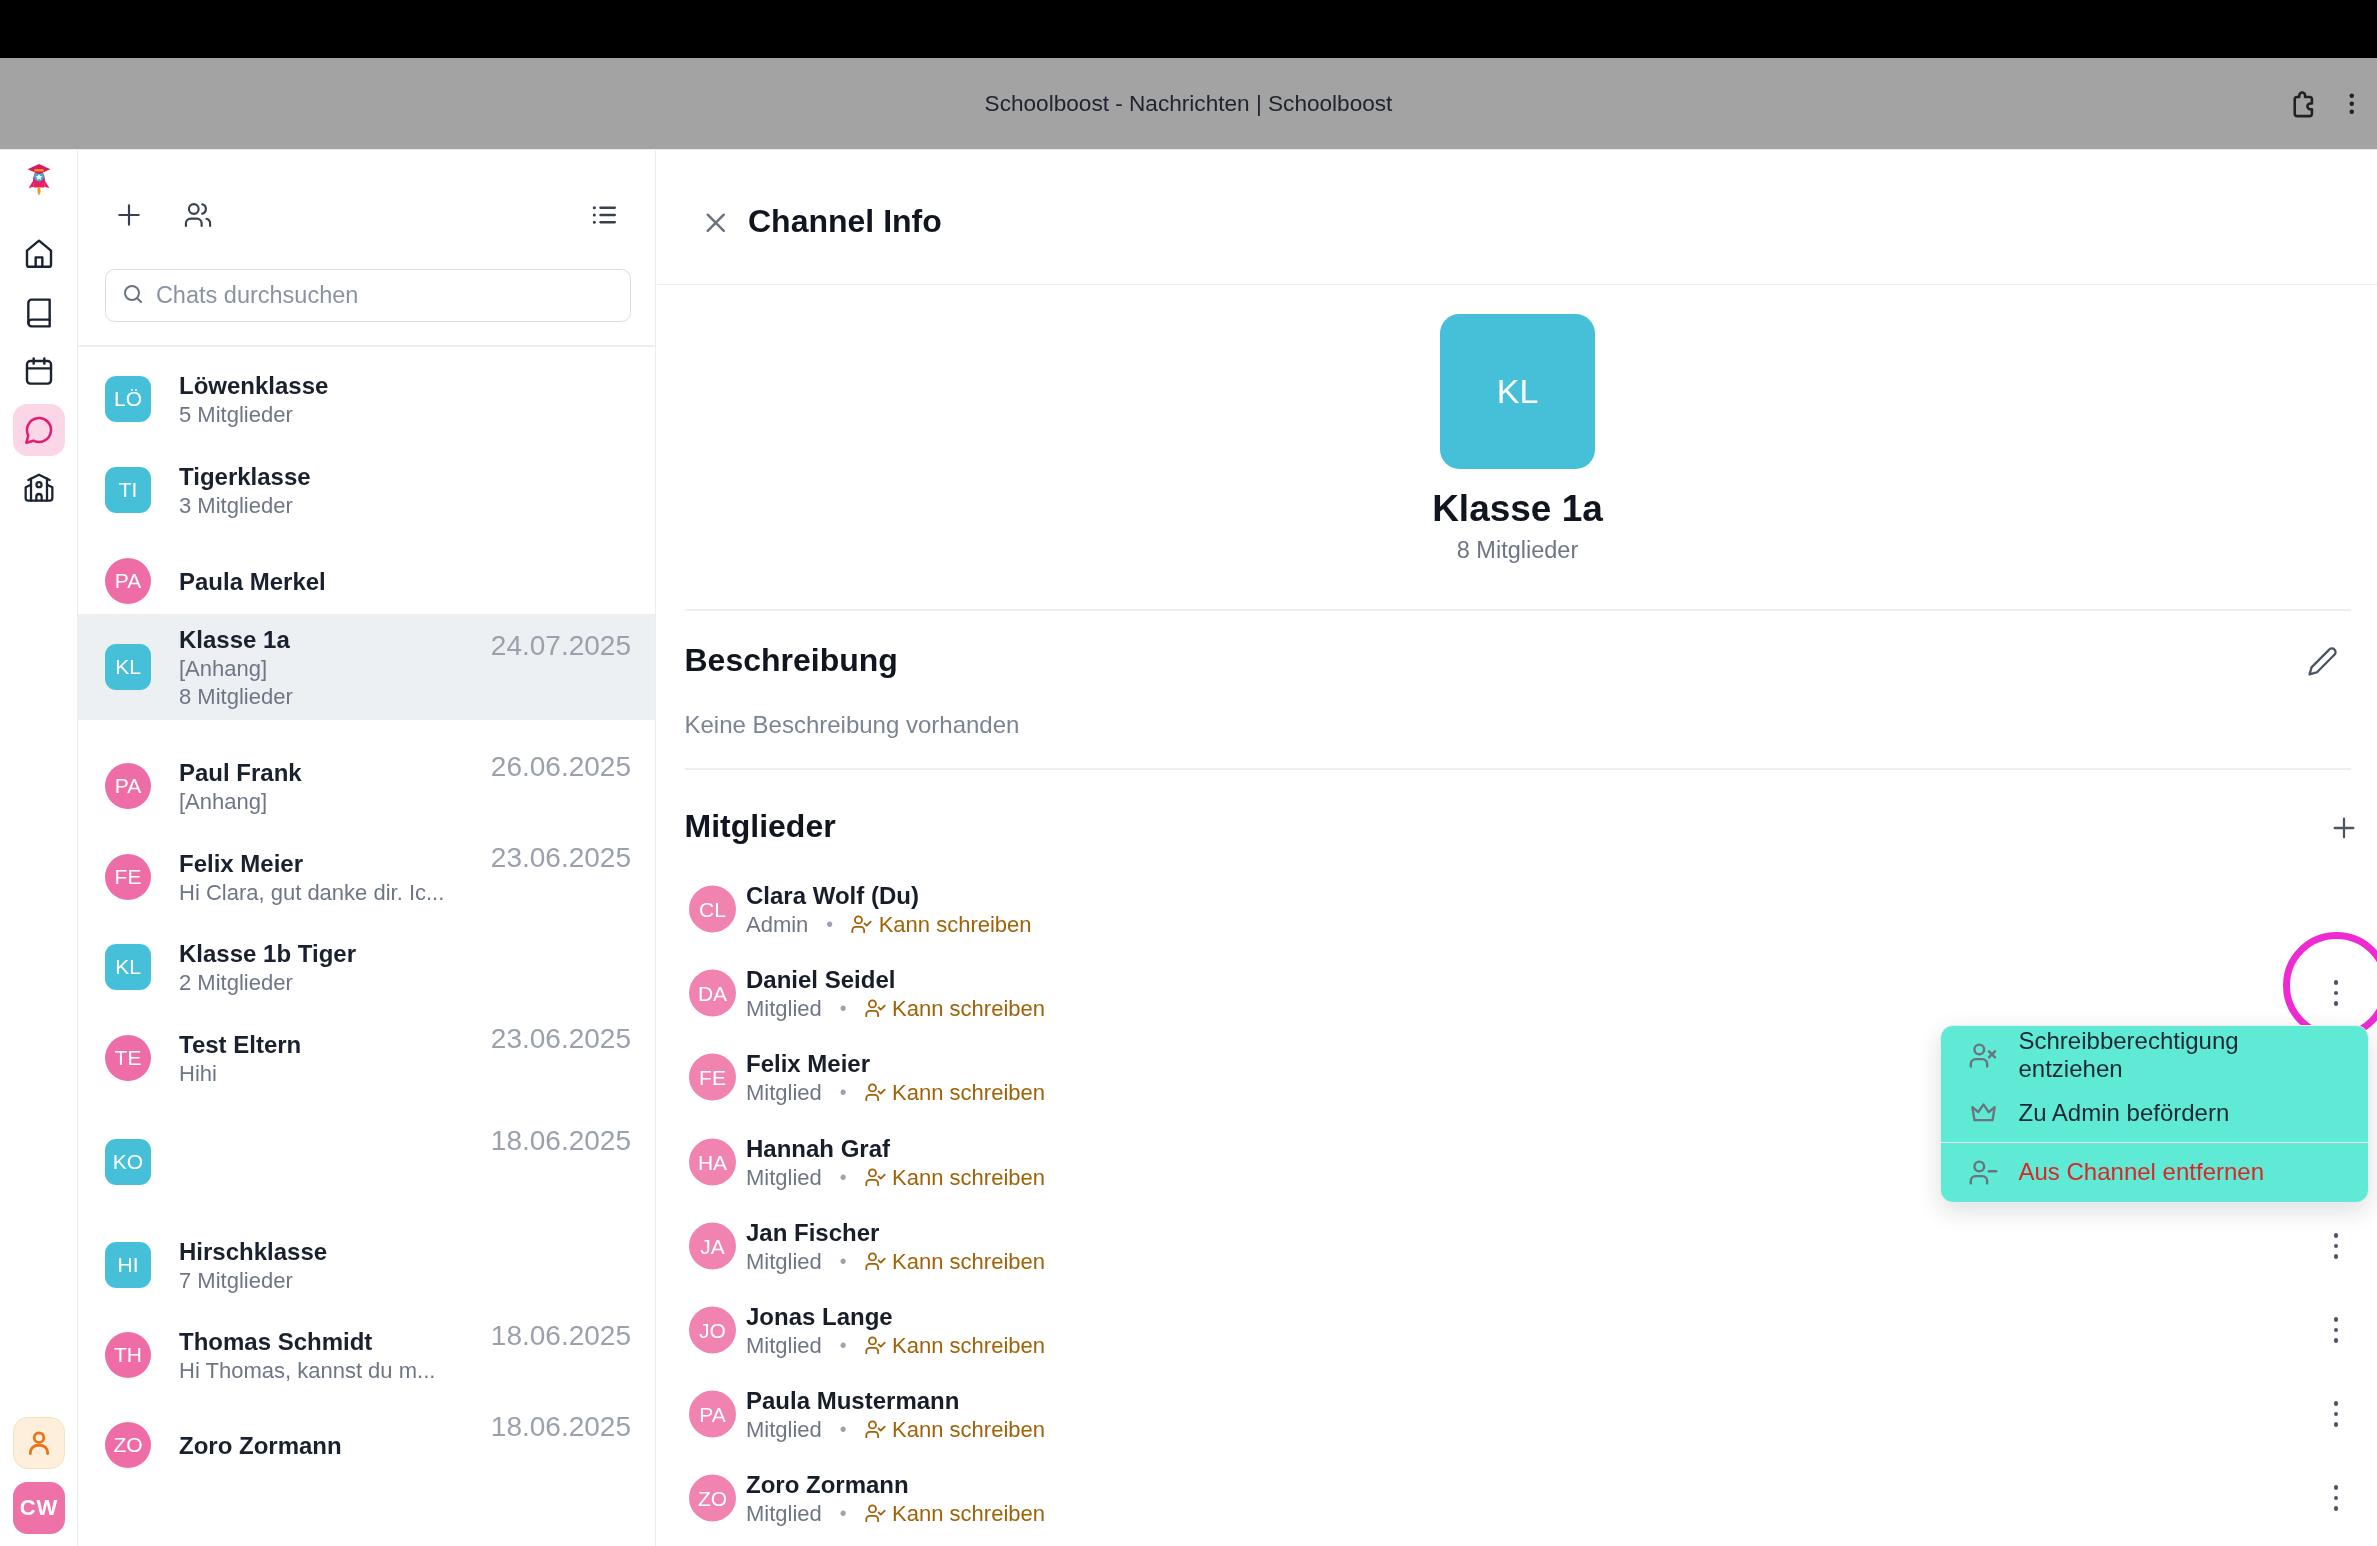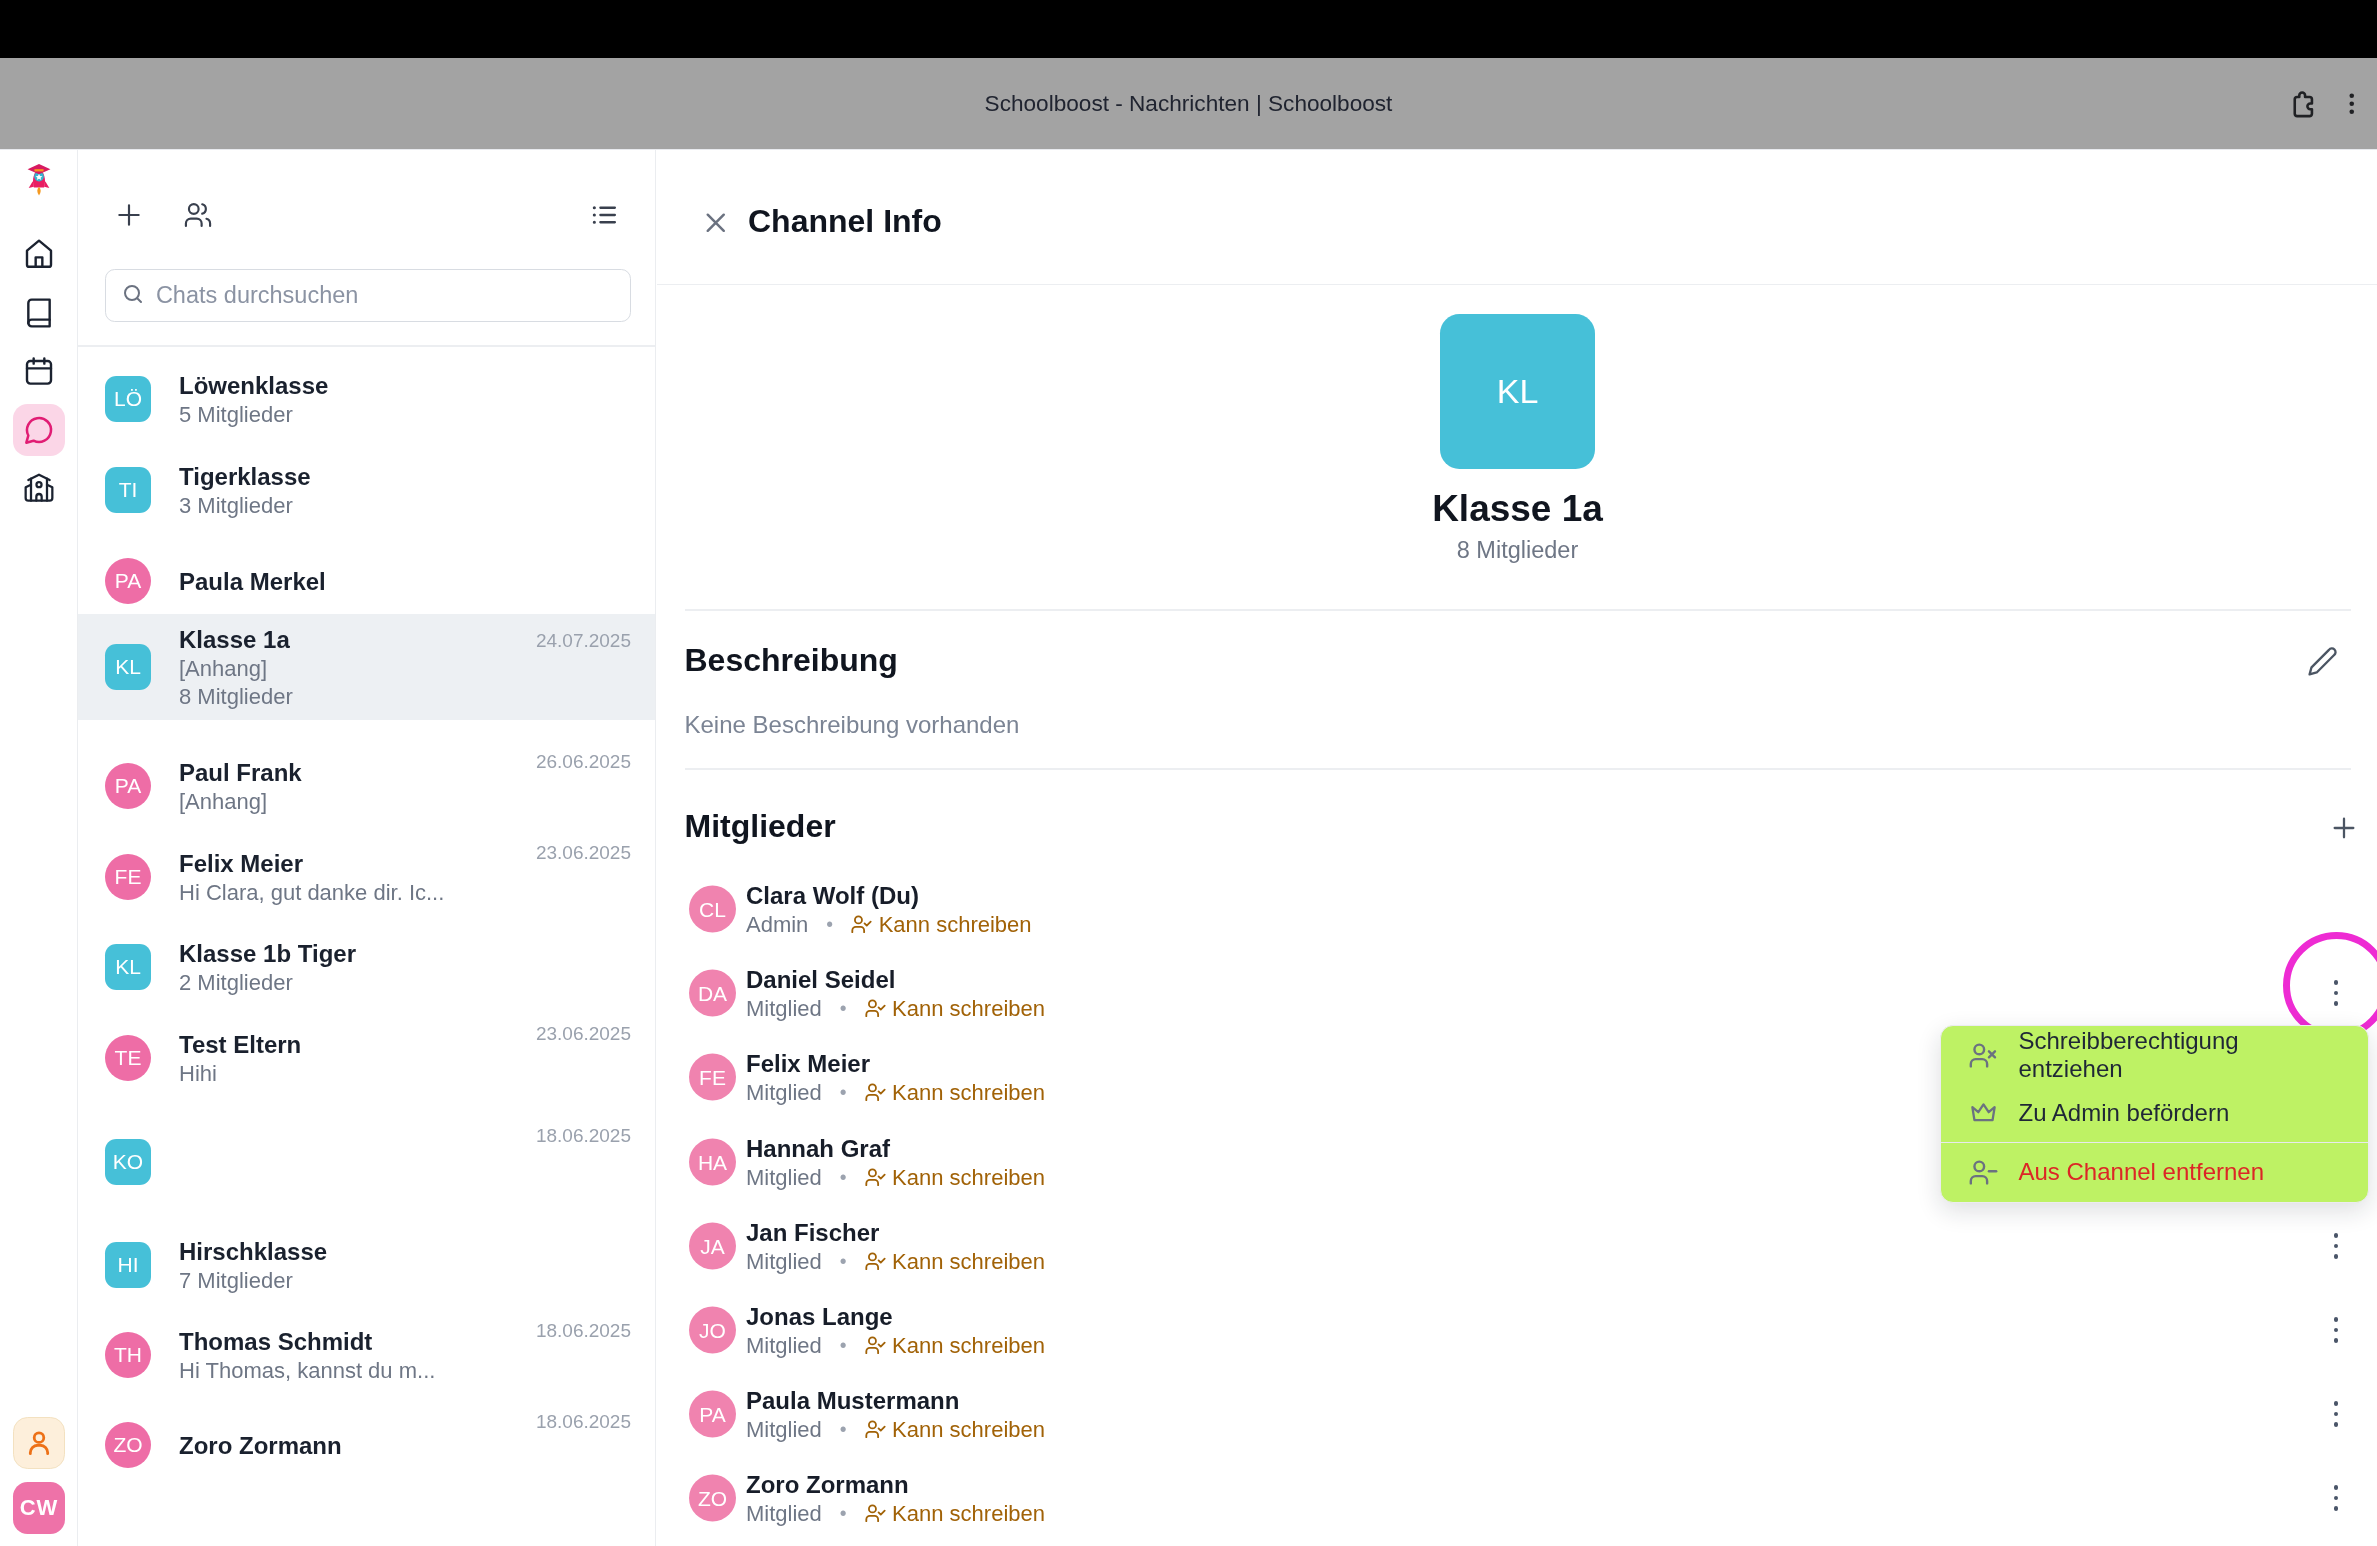--- a/index.html
+++ b/index.html
@@ -48,21 +48,21 @@
   .chat-row.selected { background:#edf0f3; }
   .chat-row.tall { height:106px; }
   .avatar { position:absolute; left:27px; top:50%; transform:translateY(-50%); width:46px; height:46px;
     display:flex; align-items:center; justify-content:center; color:#fff; font-size:21px; }
   .avatar.square { border-radius:11.3px; background:#46c0d8; }
   .avatar.circle { border-radius:50%; background:#ee6da6; }
   .chat-texts { position:absolute; left:101px; top:50%; transform:translateY(-50%); right:146px; }
   .chat-name { font-size:24px; font-weight:700; color:#1a212e; line-height:31px; white-space:nowrap;
     overflow:hidden; }
   .chat-sub { font-size:22px; color:#6e7685; line-height:28px; white-space:nowrap; overflow:hidden; }
-  .chat-date { position:absolute; right:24px; top:11.3px; font-size:19px; color:#9aa1ad; }
+  .chat-date { position:absolute; right:24px; top:11.3px; font-size:28px; color:#9aa1ad; }
   .chat-row.tall .chat-date { top:16px; }
 
   
   #main { position:absolute; left:657px; top:0; width:1721px; height:1396px; background:#fff; }
   #main-header { position:absolute; left:0; top:0; width:100%; height:135px; border-bottom:1.6px solid #eceef1; }
   #close-btn { position:absolute; left:39px; top:53px; width:39px; height:39px; color:#6b7280;
     display:flex; align-items:center; justify-content:center; }
   #close-btn svg { width:27.5px; height:27.5px; }
   #channel-info-title { position:absolute; left:91px; top:53px; font-size:32px; font-weight:700;
     color:#10151f; line-height:36px; }
@@ -87,21 +87,21 @@
   .m-name { font-size:24px; font-weight:700; color:#171d29; line-height:31px; }
   .m-sub { display:flex; align-items:center; gap:18px; font-size:22px; color:#6e7685; line-height:27.5px; }
   .m-dot { color:#9ca3af; font-size:19.4px; }
   .m-perm { color:#a16207; display:flex; align-items:center; gap:6.5px; }
   .m-perm svg { width:21px; height:21px; }
   .kebab-btn { position:absolute; right:24px; top:50%; transform:translateY(-50%); width:36px; height:36px;
     display:flex; flex-direction:column; align-items:center; justify-content:center; gap:5.7px; }
   .kebab-btn i { width:4.9px; height:4.9px; border-radius:50%; background:#4a5568; }
 
   
-  #context-menu { position:absolute; left:1940px; top:1025px; width:429px; background:#bef264;
+  #context-menu { position:absolute; left:1940px; top:1025px; width:429px; background:#5eead4;
     border:0.8px solid #ececf0; border-radius:13px; box-shadow:0 8px 24px rgba(20,25,40,.14); z-index:50;
     overflow:hidden; }
   .menu-item { height:58px; display:flex; align-items:center; gap:21px; padding:0 27.5px; font-size:24px;
     color:#1f2736; }
   .menu-item svg { width:29px; height:29px; color:#6b7280; flex:none; }
   .menu-item.danger { color:#dc2626; height:59px; }
   .menu-divider { height:0.8px; background:#e8eaee; }
   #annotation-circle { position:absolute; left:2283px; top:932px; width:107px; height:107px;
     border:7.3px solid #ee2bd3; border-radius:50%; z-index:40; pointer-events:none; }
 </style>

